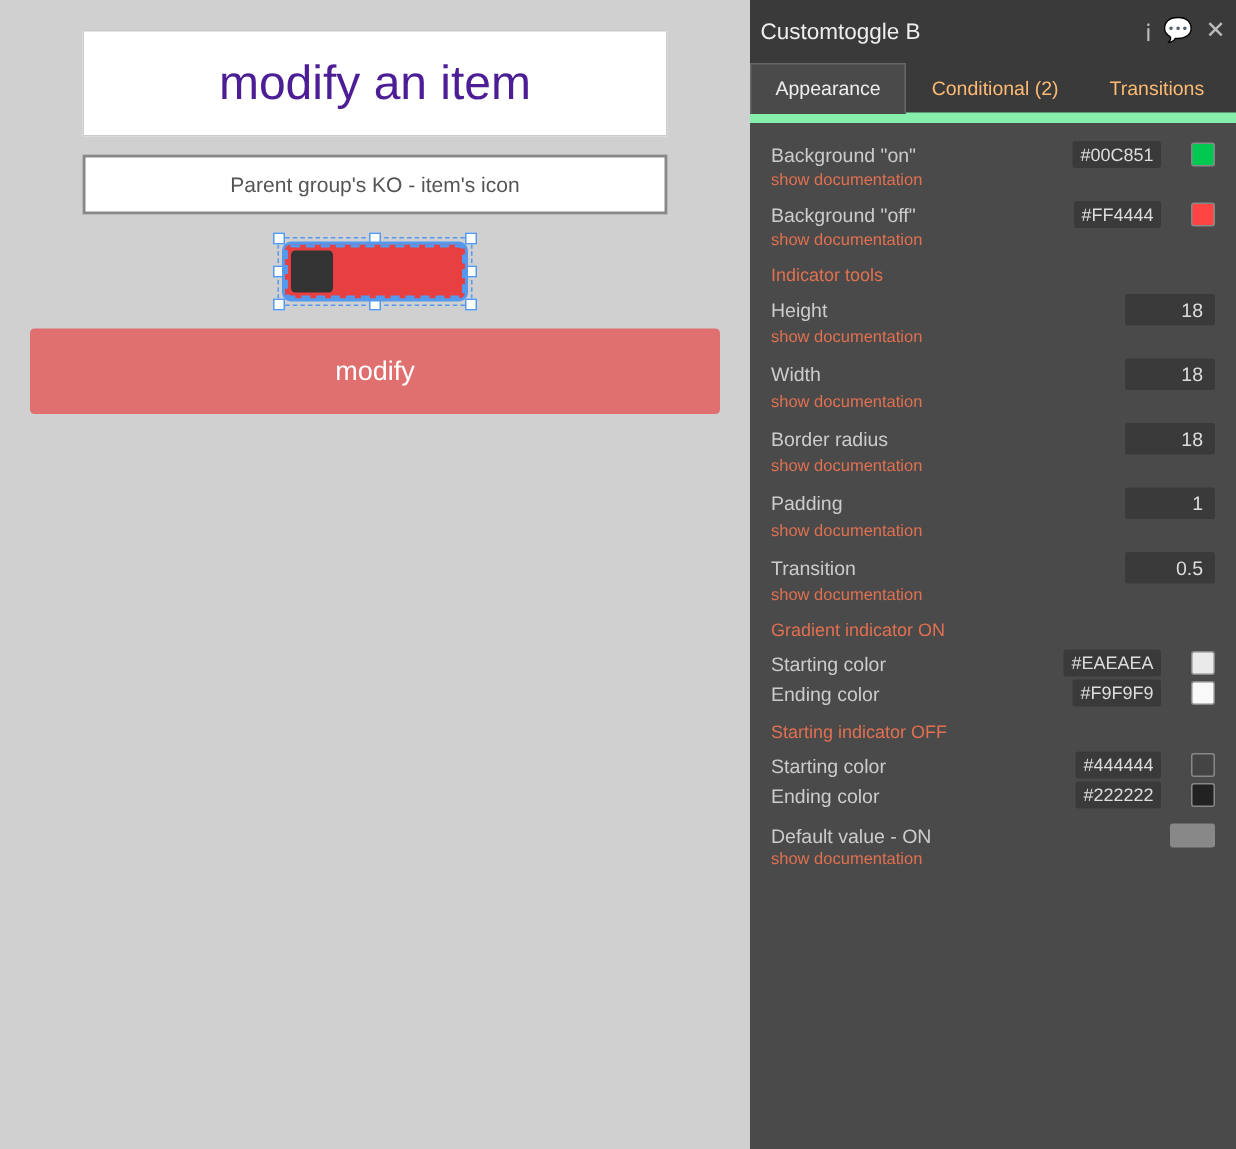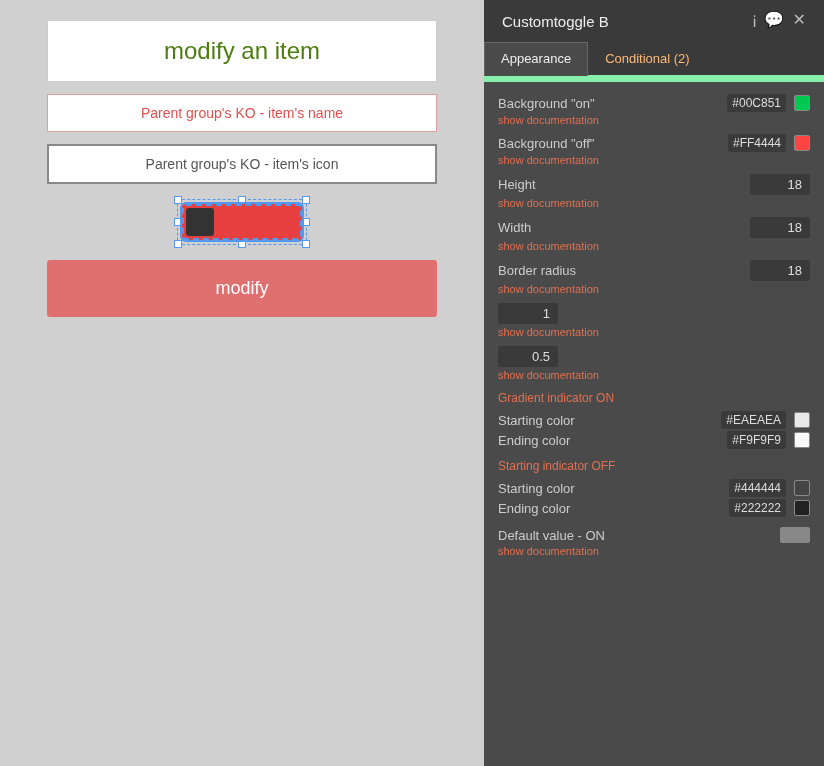--- a/index.html
+++ b/index.html
@@ -26,23 +26,23 @@
 
     .title-box {
       background: white;
       border: 1px solid #ccc;
       width: 390px;
       padding: 16px 10px;
       text-align: center;
     }
 
     .title-box h1 {
-      font-size: 24px;
+      font-size: 32px;
       font-weight: 400;
-      color: #4d7c0f;
+      color: #4c1d95;
     }
 
     .name-field {
       background: white;
       border: 1px solid #e0a0a0;
       width: 390px;
       padding: 10px 12px;
       font-size: 14px;
       color: #e05050;
       text-align: center;
@@ -109,40 +109,40 @@
     .handle.br { bottom: -4px; right: -4px; }
     .handle.tm { top: -4px; left: 50%; transform: translateX(-50%); }
     .handle.bm { bottom: -4px; left: 50%; transform: translateX(-50%); }
     .handle.lm { left: -4px; top: 50%; transform: translateY(-50%); }
     .handle.rm { right: -4px; top: 50%; transform: translateY(-50%); }
 
     .modify-btn {
       background: #e07070;
       color: white;
       border: none;
-      width: 390px;
+      width: 460px;
       padding: 18px;
       font-size: 18px;
       cursor: pointer;
       border-radius: 3px;
     }
 
     
     .right-panel {
       width: 340px;
       background: #4a4a4a;
       color: #ddd;
       display: flex;
       flex-direction: column;
       height: 766px;
     }
 
     .panel-header {
       background: #3a3a3a;
-      padding: 10px 18px;
+      padding: 10px 7px;
       display: flex;
       align-items: center;
       justify-content: space-between;
     }
 
     .panel-title {
       color: #eee;
       font-size: 15px;
       font-weight: 500;
     }
@@ -208,21 +208,21 @@
 
     .field-label {
       color: #ccc;
       font-size: 13px;
       flex: 1;
     }
 
     .field-value {
       display: flex;
       align-items: center;
-      gap: 8px;
+      gap: 20px;
     }
 
     .hex-text {
       color: #ddd;
       font-size: 12px;
       background: #3a3a3a;
       padding: 2px 5px;
       border-radius: 2px;
     }
 
@@ -253,23 +253,20 @@
     }
   </style>
 </head>
 <body>
 
 <div class="left-panel">
   <div class="title-box">
     <h1>modify an item</h1>
   </div>
 
-  <div class="name-field">
-    <span>Parent group's KO - item's name</span>
-  </div>
 
   <div class="icon-field">
     <span>Parent group's KO - item's icon</span>
   </div>
 
   <div class="toggle-preview">
     <div class="selection-box">
       <div class="handle tl"></div>
       <div class="handle tr"></div>
       <div class="handle bl"></div>
@@ -297,20 +294,23 @@
     </div>
   </div>
 
   <div class="tabs">
     <div class="tab active">
       <span>Appearance</span>
     </div>
     <div class="tab">
       <span>Conditional (2)</span>
     </div>
+    <div class="tab">
+      <span>Transitions</span>
+    </div>
   </div>
 
   <div class="panel-content">
 
     <div class="field-row">
       <span class="field-label">Background "on"</span>
       <div class="field-value">
         <span class="hex-text">#00C851</span>
         <div class="color-swatch" style="background:#00C851;"></div>
       </div>
@@ -319,45 +319,48 @@
 
     <div class="field-row">
       <span class="field-label">Background "off"</span>
       <div class="field-value">
         <span class="hex-text">#FF4444</span>
         <div class="color-swatch" style="background:#FF4444;"></div>
       </div>
     </div>
     <div class="show-doc">show documentation</div>
 
+    <div class="section-label">Indicator tools</div>
 
     <div class="field-row">
       <span class="field-label">Height</span>
       <input class="num-field" type="text" value="18" style="">
     </div>
     <div class="show-doc">show documentation</div>
 
     <div class="field-row">
       <span class="field-label">Width</span>
       <input class="num-field" type="text" value="18" style="">
     </div>
     <div class="show-doc">show documentation</div>
 
     <div class="field-row">
       <span class="field-label">Border radius</span>
       <input class="num-field" type="text" value="18" style="">
     </div>
     <div class="show-doc">show documentation</div>
 
     <div class="field-row">
+      <span class="field-label">Padding</span>
       <input class="num-field" type="text" value="1" style="">
     </div>
     <div class="show-doc">show documentation</div>
 
     <div class="field-row">
+      <span class="field-label">Transition</span>
       <input class="num-field" type="text" value="0.5" style="">
     </div>
     <div class="show-doc">show documentation</div>
 
     <div class="section-label">Gradient indicator ON</div>
 
     <div class="field-row">
       <span class="field-label">Starting color</span>
       <div class="field-value">
         <span class="hex-text">#EAEAEA</span>

